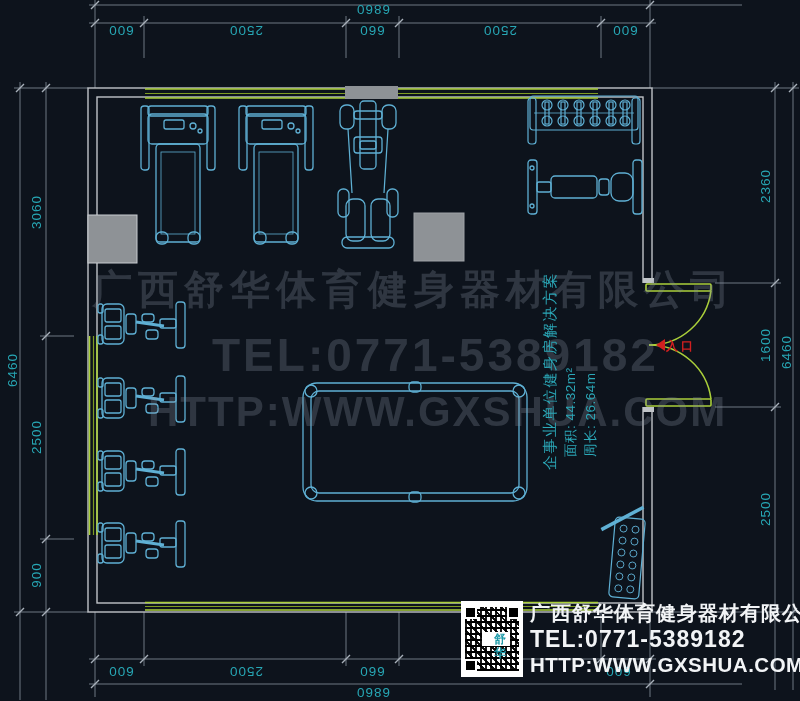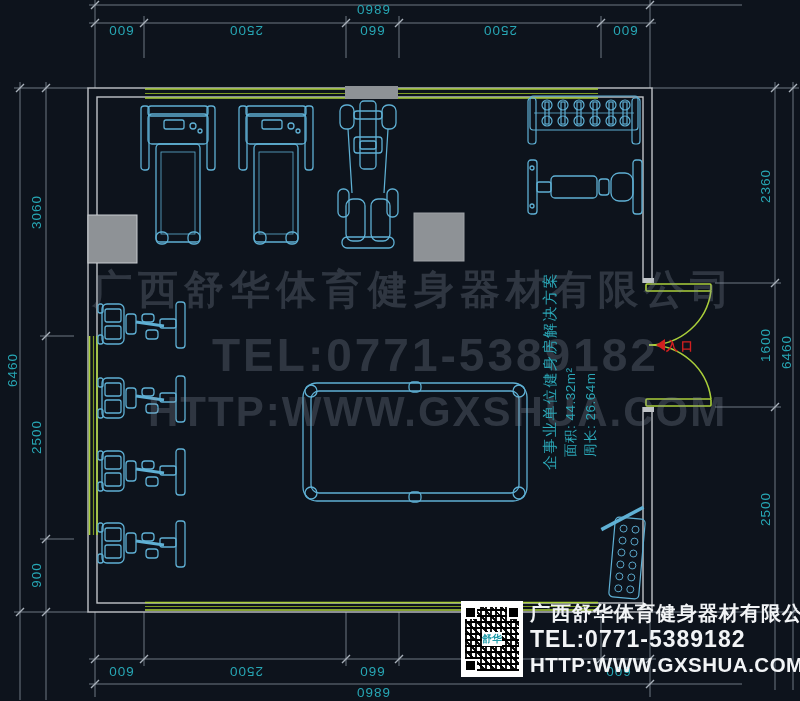--- a/index.html
+++ b/index.html
@@ -22,21 +22,21 @@
   .qr{position:absolute;left:461px;top:601px;width:62px;height:76px;background:#fff;z-index:6;}
   .qrp{position:absolute;left:4px;top:6px;right:4px;bottom:6px;
        background:
         repeating-linear-gradient(90deg,rgba(0,0,0,.9) 0 2px,transparent 2px 5px),
         repeating-linear-gradient(0deg,#000 0 2px,transparent 2px 6px),
         repeating-linear-gradient(45deg,#111 0 2px,transparent 2px 7px);}
   .fp{position:absolute;width:13px;height:13px;background:#000;
       box-shadow:inset 0 0 0 2px #fff,inset 0 0 0 4px #000;}
   .fp.tl{left:3px;top:5px}.fp.tr{right:3px;top:5px}.fp.bl{left:3px;bottom:5px}
   .qc{position:absolute;left:21px;top:31px;width:20px;height:14px;background:#fff;
-      color:#1d9aa8;font-size:10px;font-weight:bold;text-align:center;line-height:14px;}
+      color:#1d9aa8;font-size:12px;font-weight:bold;text-align:center;line-height:14px;padding-left:8px;}
 </style>
 </head>
 <body>
 
 <div id="stage">
 
 <svg width="800" height="701" viewBox="0 0 800 701">
 
   <g stroke="#6f7882" stroke-width="1" fill="none">
 

